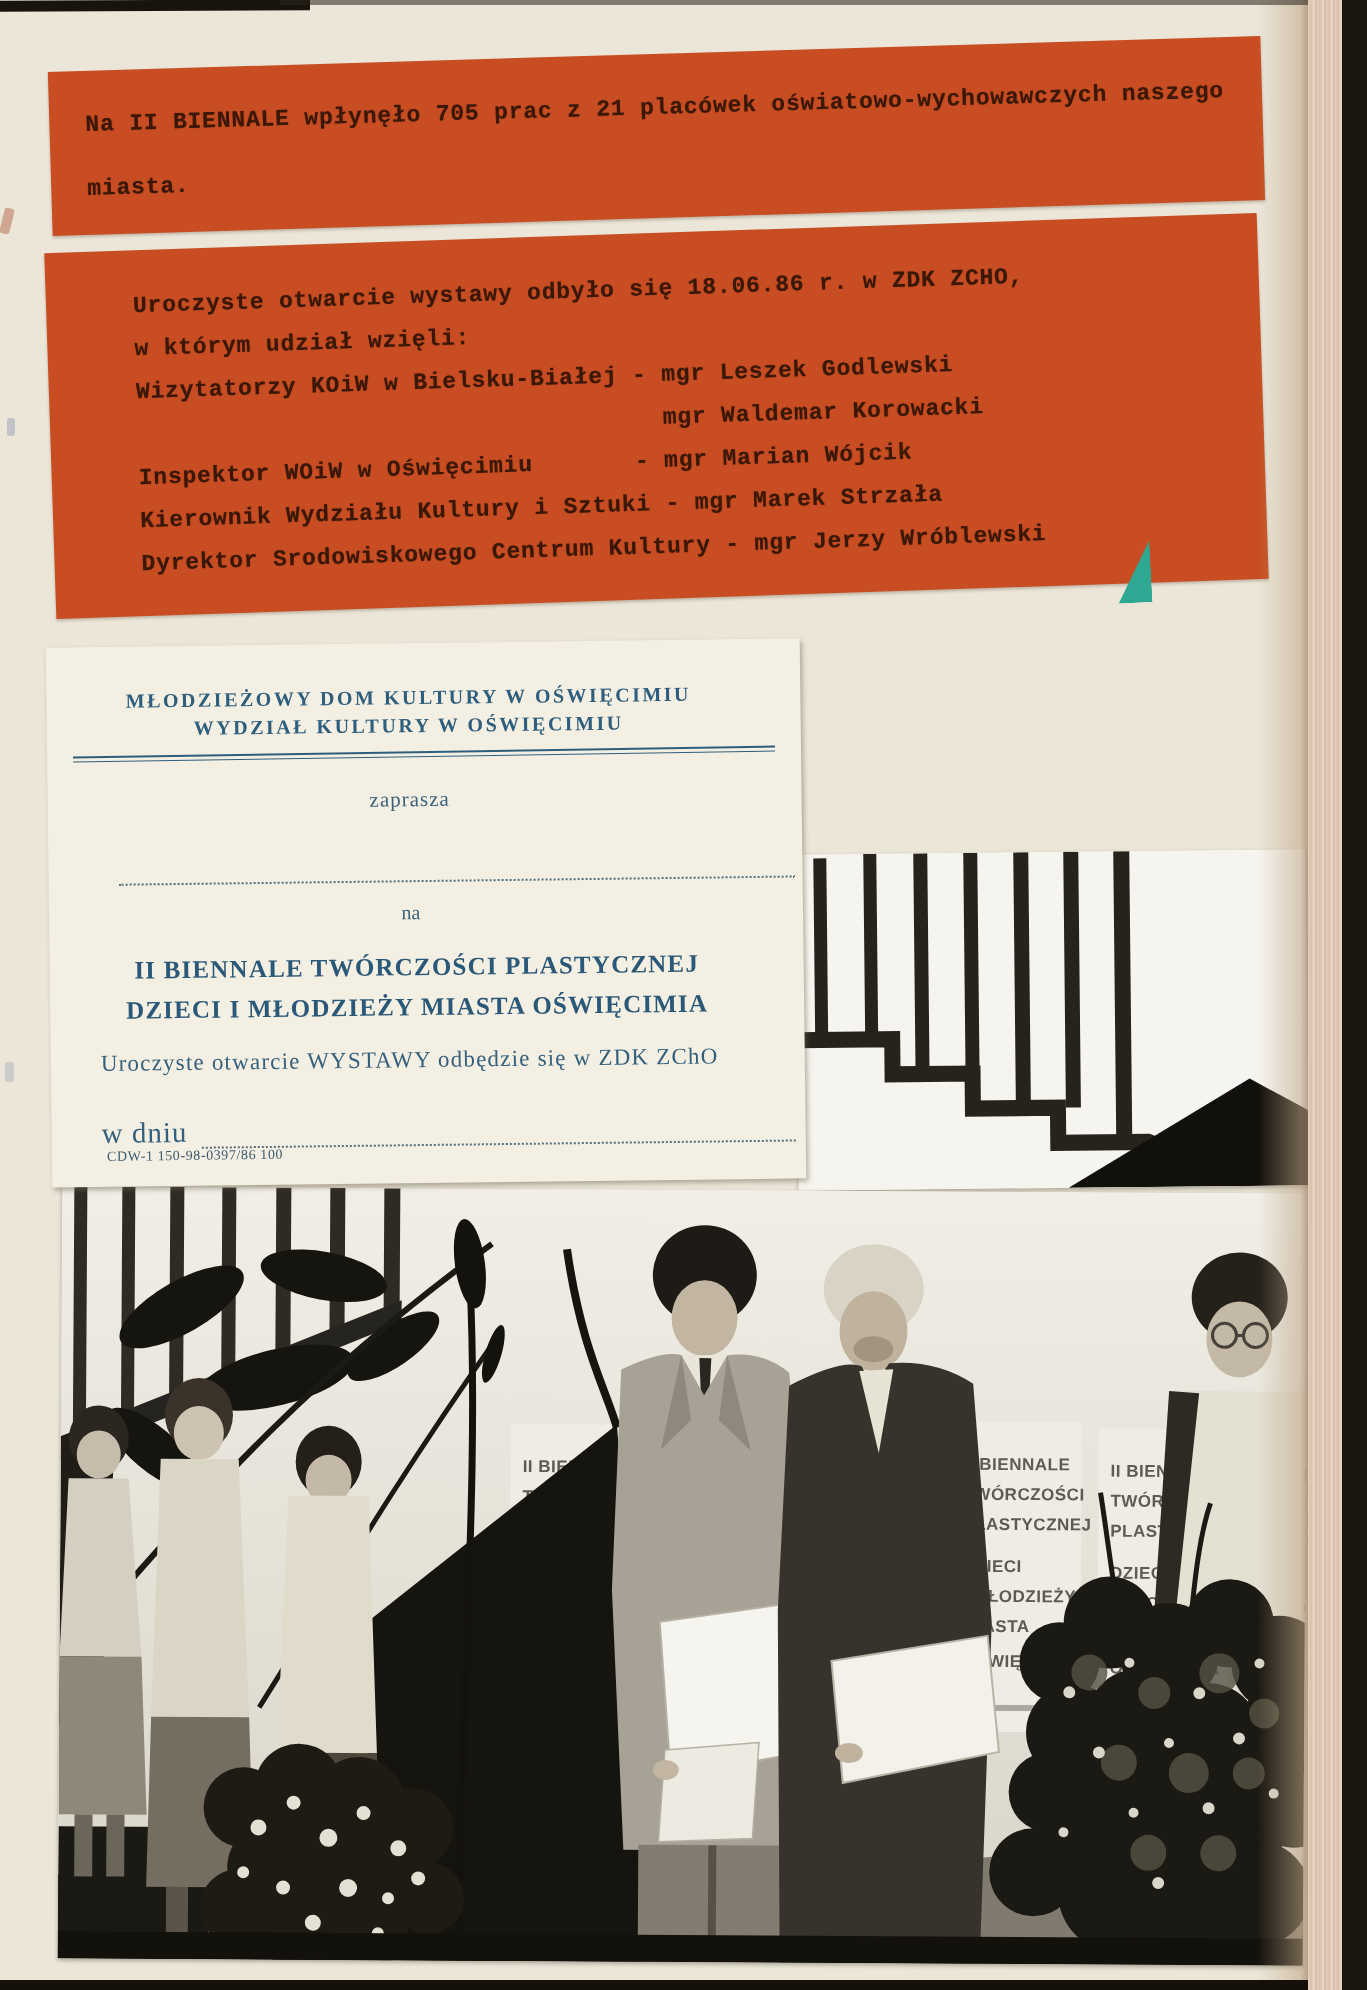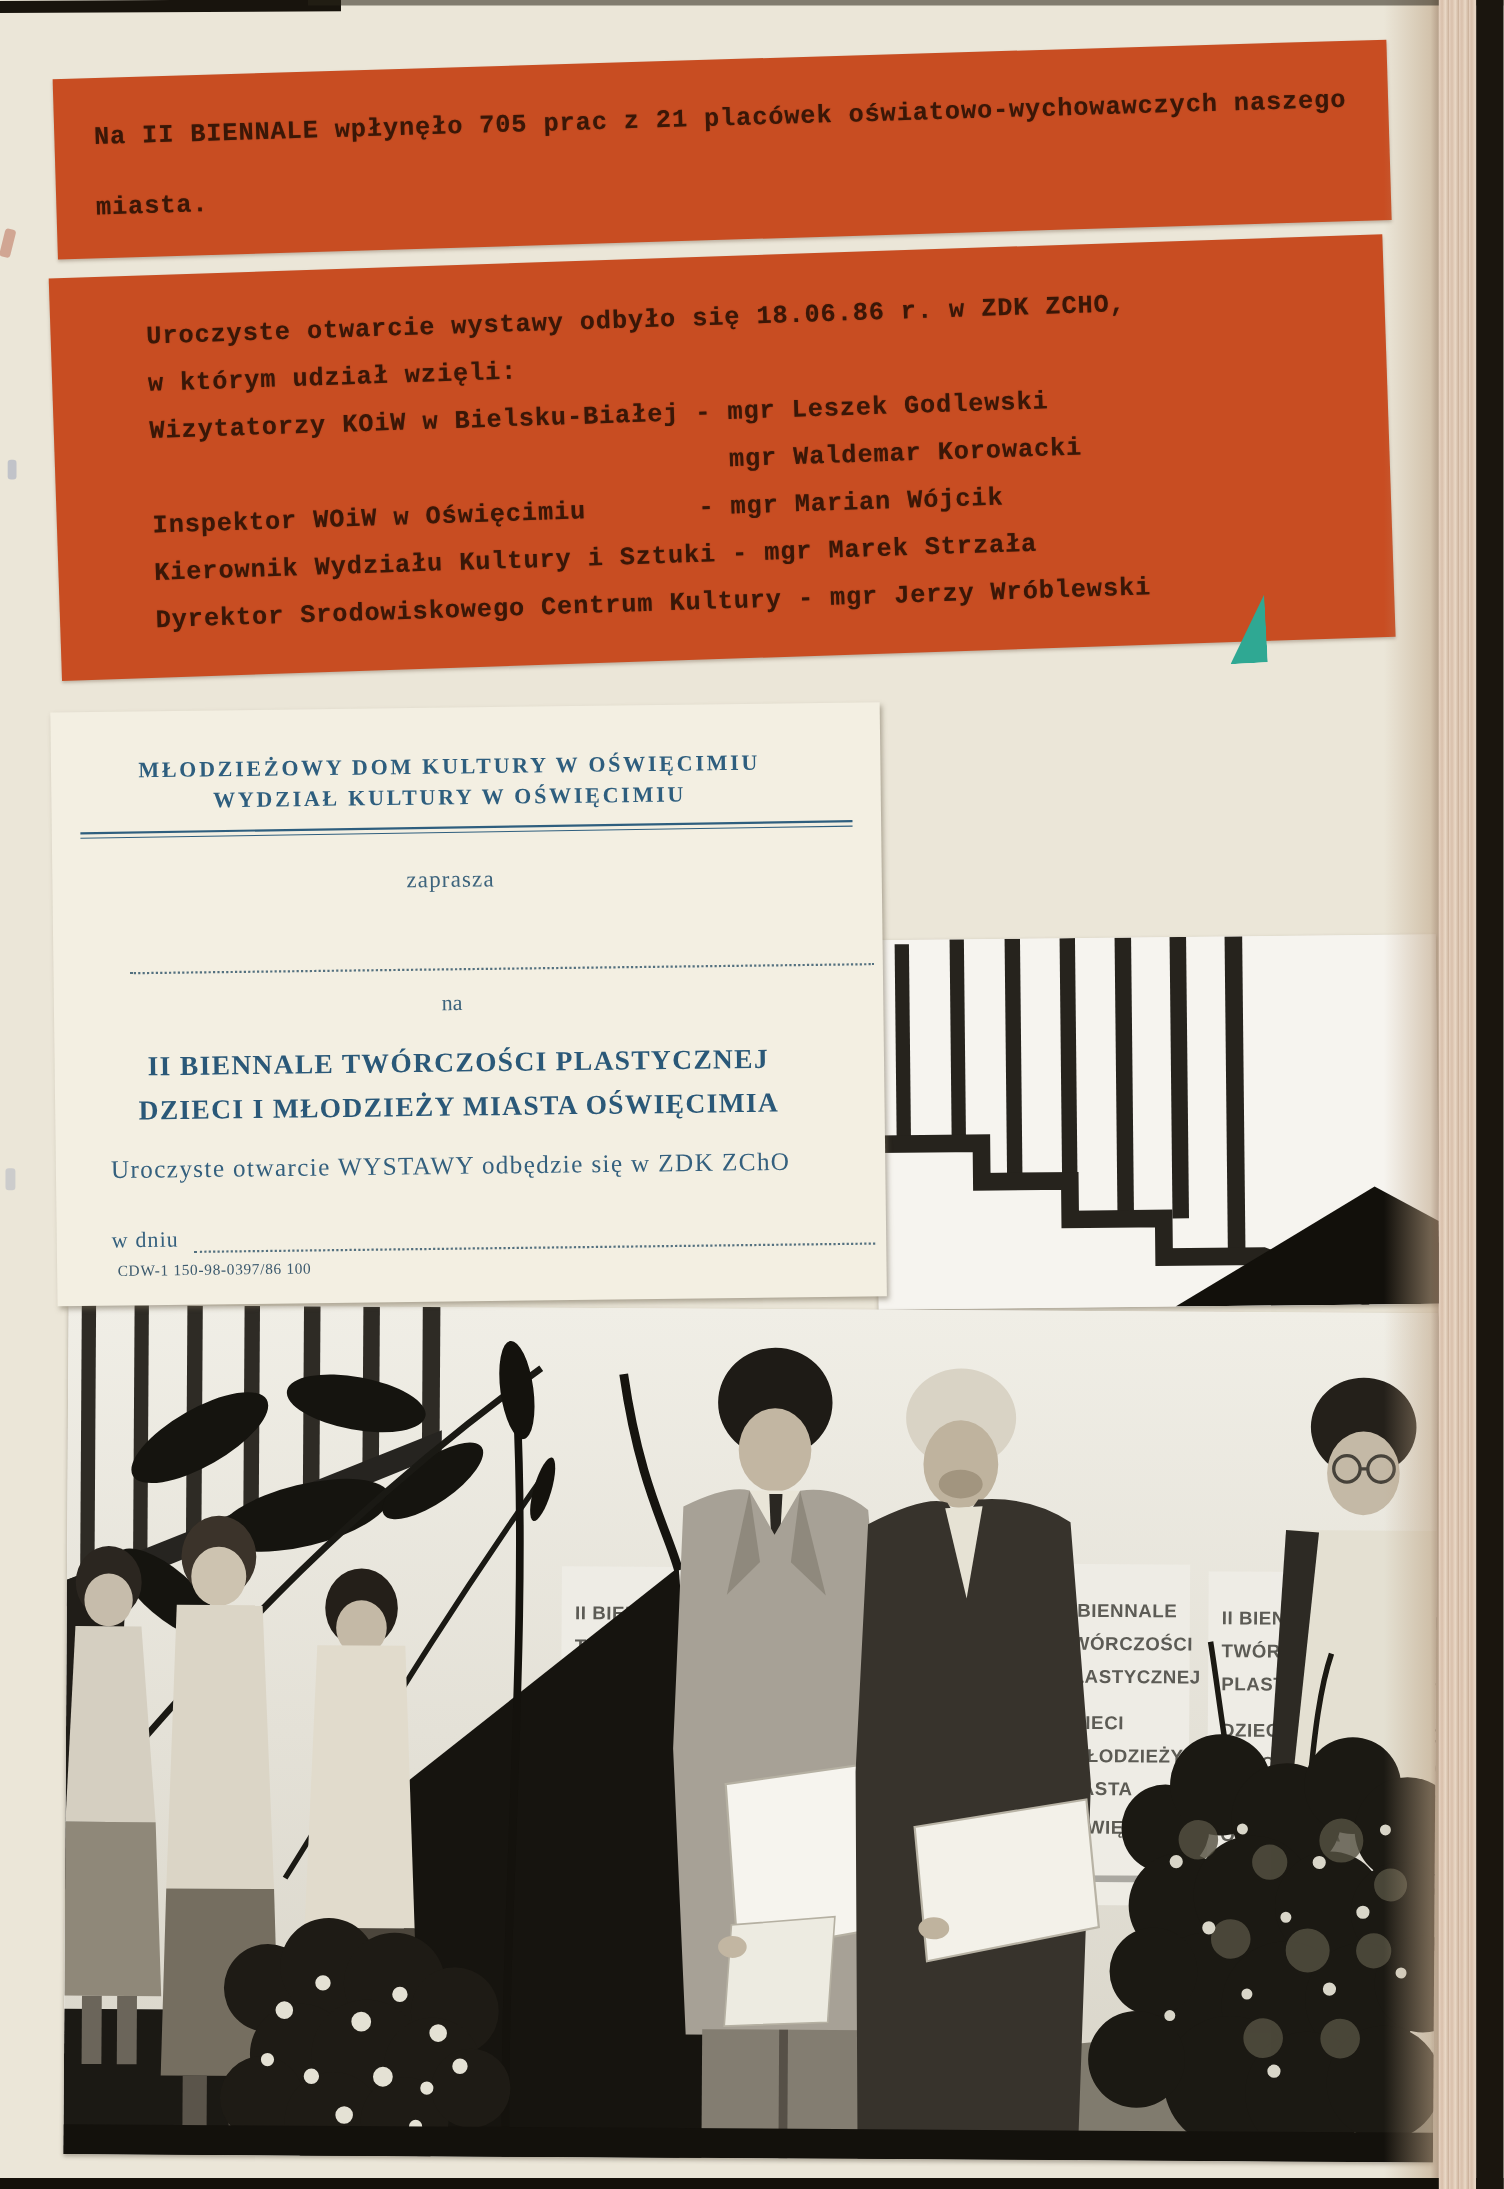--- a/index.html
+++ b/index.html
@@ -48,21 +48,21 @@
     font-size:20px;font-weight:bold;letter-spacing:2.5px;line-height:28px;color:#2e5e7e;}
   .card-rule{top:108px;left:26px;right:26px;height:6px;
     border-top:2px solid #2e5e7e;border-bottom:1px solid #2e5e7e;transform:rotate(-0.2deg);}
   .card-zaprasza{top:144px;left:0;right:30px;text-align:center;font-size:21px;letter-spacing:1px;color:#3d647d;}
   .card-dotline{top:236px;left:70px;right:8px;height:3px;border-bottom:2px dotted #53707f;}
   .card-na{top:258px;left:0;right:30px;text-align:center;font-size:20px;color:#3d647d;}
   .card-title{top:304px;left:20px;right:40px;text-align:center;
     font-size:25px;font-weight:bold;letter-spacing:1.2px;line-height:40px;color:#2a5878;}
   .card-opening{top:404px;left:50px;right:14px;font-size:23px;letter-spacing:1.2px;color:#34607e;}
   .card-daterow{top:470px;left:50px;right:10px;display:flex;align-items:flex-end;}
-  .card-daterow span{position:static;font-size:20px;letter-spacing:1px;color:#34607e;}
+  .card-daterow span{position:static;font-size:29px;letter-spacing:1px;color:#34607e;}
   .card-datedots{position:static !important;flex:1;height:20px;margin-left:14px;
     border-bottom:2px dotted #53707f;}
   .card-code{top:502px;left:55px;font-size:14px;letter-spacing:.6px;color:#3c5a6e;}
 
   
   .photo{position:absolute;background:#f6f4ef;box-shadow:0 2px 4px rgba(70,60,45,.4);}
   .photo svg{display:block;width:100%;height:100%;}
   .photo-stairs{left:797px;top:852px;width:510px;height:336px;transform:rotate(-0.6deg);z-index:1;}
   .photo-ceremony{left:60px;top:1190px;width:1245px;height:772px;transform:rotate(0.35deg);z-index:2;}
   .pt{font-family:"Liberation Sans",sans-serif;font-size:17px;font-weight:bold;fill:#55544e;letter-spacing:.5px;}

